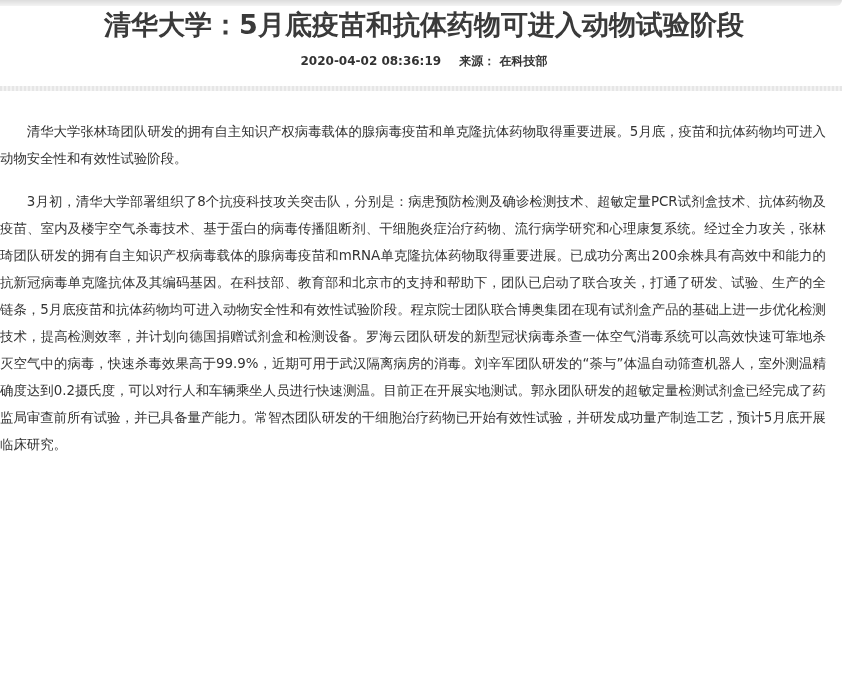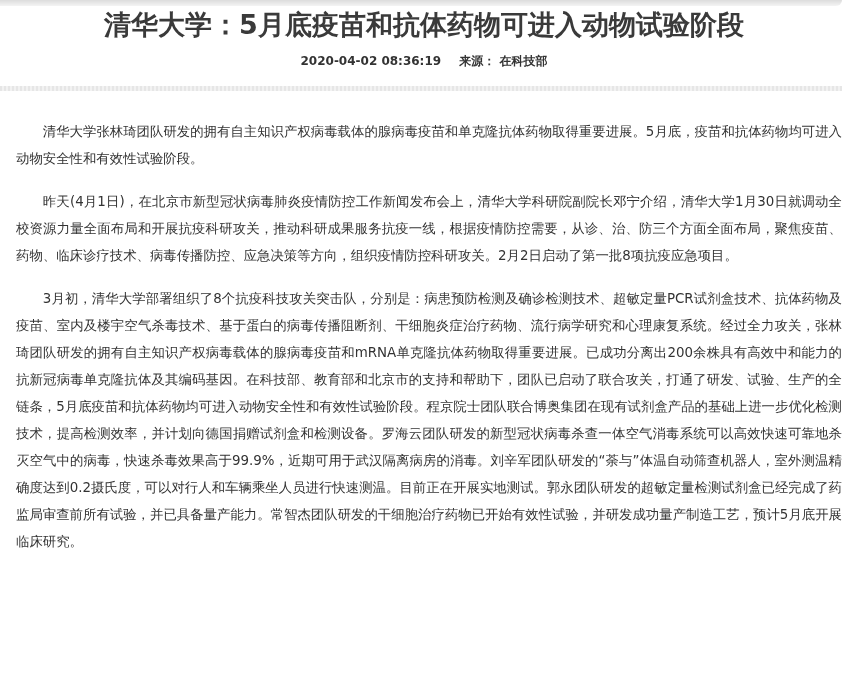--- a/index.html
+++ b/index.html
@@ -53,21 +53,21 @@
     .separator {
       position: absolute;
       left: 0;
       top: 86px;
       width: 842px;
       height: 5px;
       background-image: repeating-linear-gradient(90deg, #e6e6e6 0px, #e6e6e6 2px, #f2f2f2 2px, #f2f2f2 4px);
     }
     .article-body {
       position: absolute;
-      left: 16px;
+      left: 0;
       top: 118px;
       width: 826px;
     }
     .article-body p {
       margin: 0 0 16px 0;
       font-size: 13.4px;
       line-height: 27px;
       text-indent: 2em;
       color: #333333;
       text-align: justify;
@@ -84,15 +84,14 @@
     <span class="date">2020-04-02 08:36:19</span>
     <span>来源：</span>
     <span>在科技部</span>
   </div>
 </header>
 
 <div class="separator"></div>
 
 <article class="article-body">
   <p>清华大学张林琦团队研发的拥有自主知识产权病毒载体的腺病毒疫苗和单克隆抗体药物取得重要进展。5月底，疫苗和抗体药物均可进入动物安全性和有效性试验阶段。</p>
-  <p>昨天(4月1日)，在北京市新型冠状病毒肺炎疫情防控工作新闻发布会上，清华大学科研院副院长邓宁介绍，清华大学1月30日就调动全校资源力量全面布局和开展抗疫科研攻关，推动科研成果服务抗疫一线，根据疫情防控需要，从诊、治、防三个方面全面布局，聚焦疫苗、药物、临床诊疗技术、病毒传播防控、应急决策等方向，组织疫情防控科研攻关。2月2日启动了第一批8项抗疫应急项目。</p>
   <p>3月初，清华大学部署组织了8个抗疫科技攻关突击队，分别是：病患预防检测及确诊检测技术、超敏定量PCR试剂盒技术、抗体药物及疫苗、室内及楼宇空气杀毒技术、基于蛋白的病毒传播阻断剂、干细胞炎症治疗药物、流行病学研究和心理康复系统。经过全力攻关，张林琦团队研发的拥有自主知识产权病毒载体的腺病毒疫苗和mRNA单克隆抗体药物取得重要进展。已成功分离出200余株具有高效中和能力的抗新冠病毒单克隆抗体及其编码基因。在科技部、教育部和北京市的支持和帮助下，团队已启动了联合攻关，打通了研发、试验、生产的全链条，5月底疫苗和抗体药物均可进入动物安全性和有效性试验阶段。程京院士团队联合博奥集团在现有试剂盒产品的基础上进一步优化检测技术，提高检测效率，并计划向德国捐赠试剂盒和检测设备。罗海云团队研发的新型冠状病毒杀查一体空气消毒系统可以高效快速可靠地杀灭空气中的病毒，快速杀毒效果高于99.9%，近期可用于武汉隔离病房的消毒。刘辛军团队研发的“荼与”体温自动筛查机器人，室外测温精确度达到0.2摄氏度，可以对行人和车辆乘坐人员进行快速测温。目前正在开展实地测试。郭永团队研发的超敏定量检测试剂盒已经完成了药监局审查前所有试验，并已具备量产能力。常智杰团队研发的干细胞治疗药物已开始有效性试验，并研发成功量产制造工艺，预计5月底开展临床研究。</p>
 </article>
 
 </body></html>

